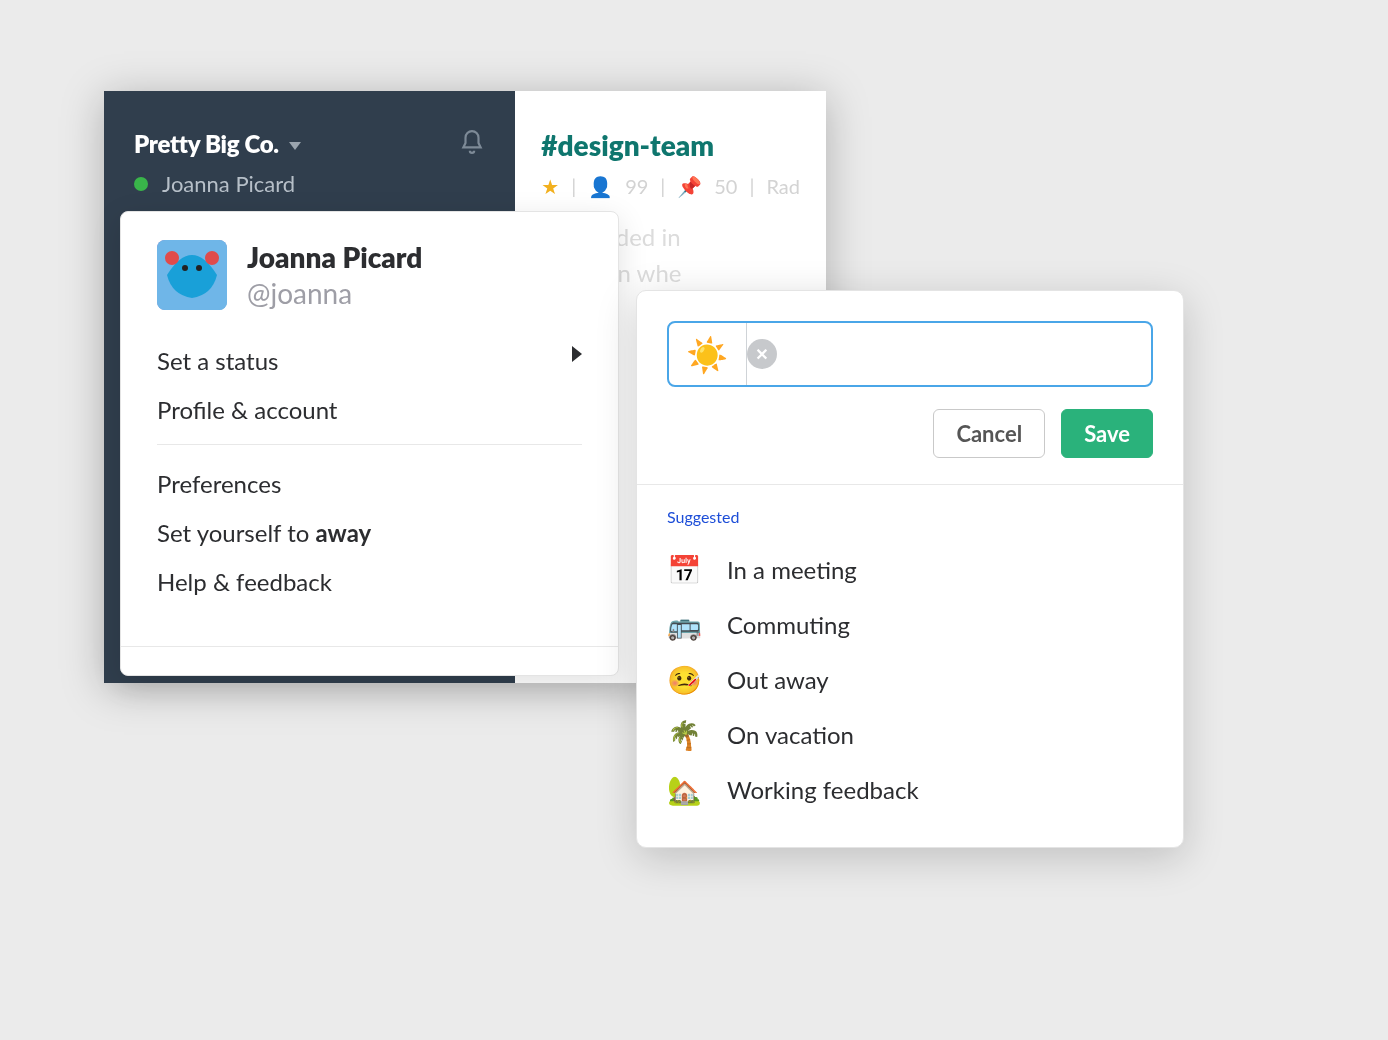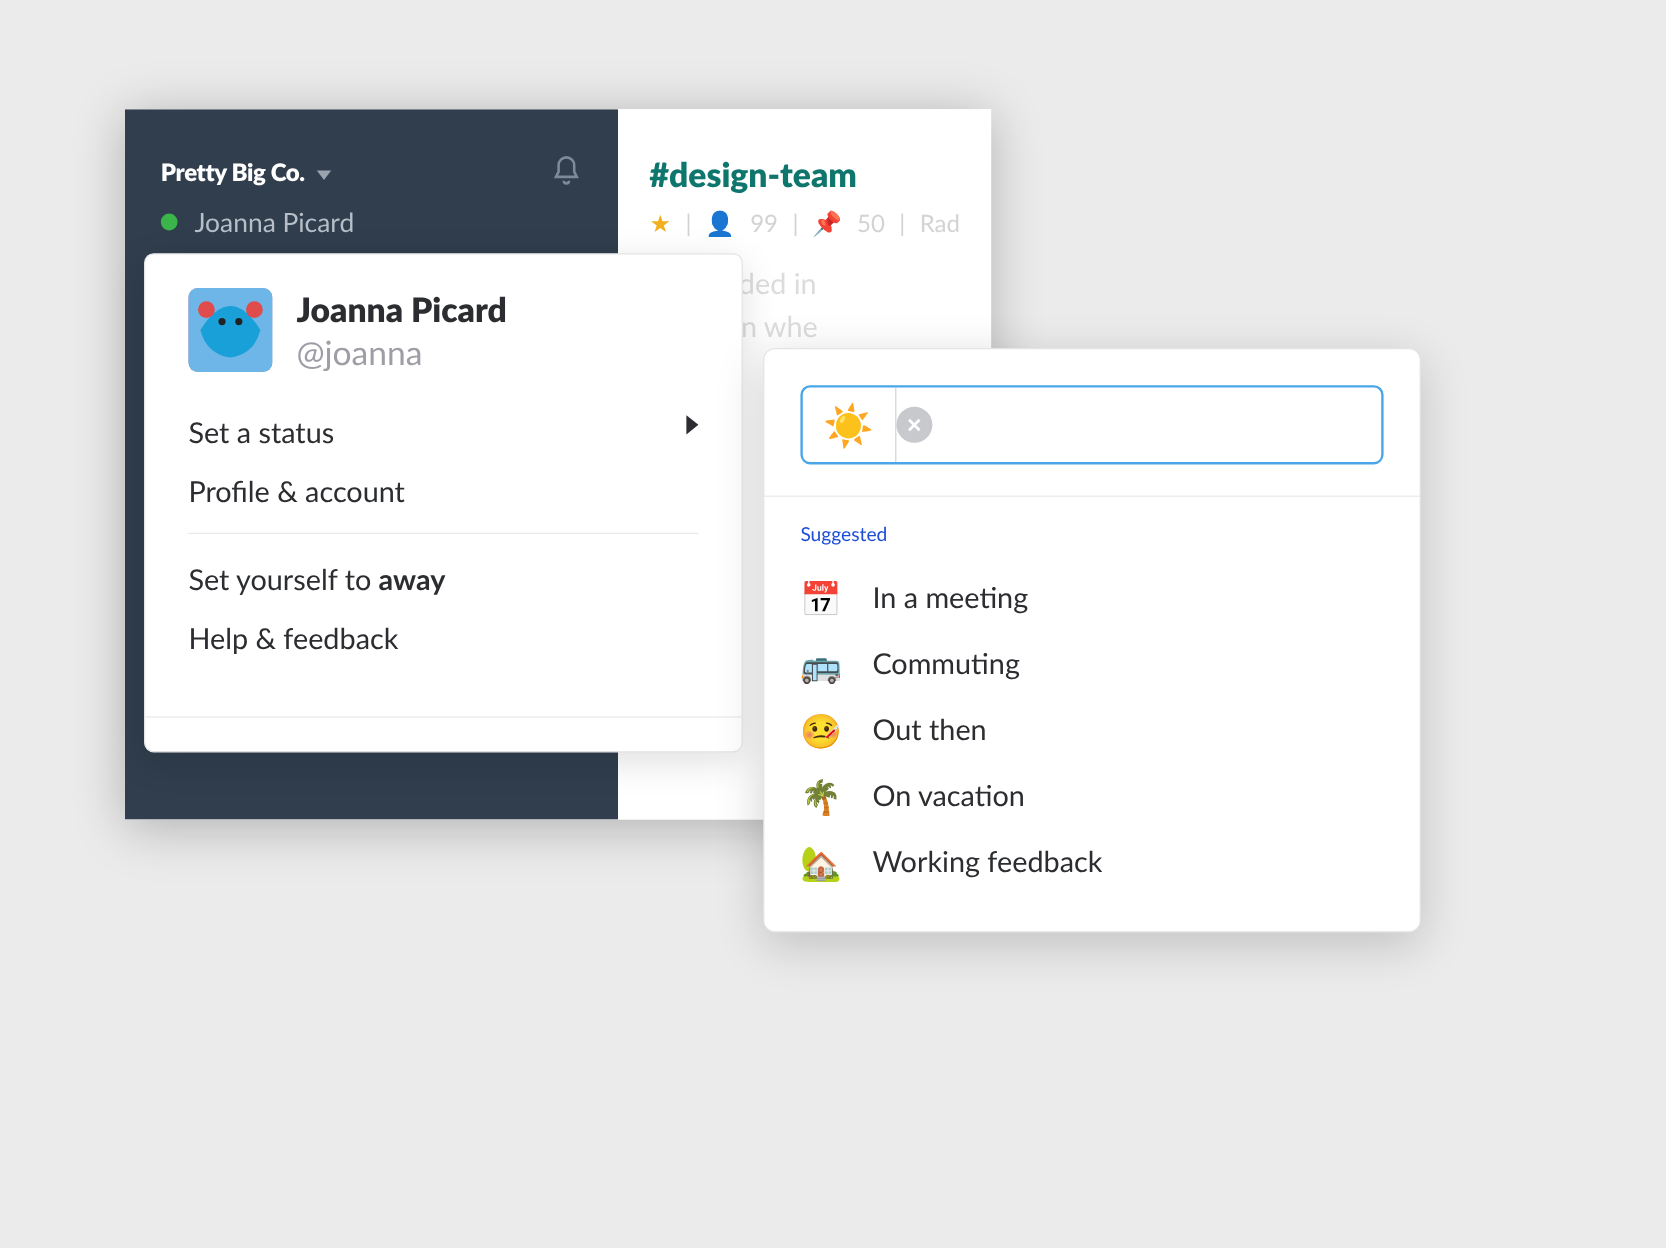--- a/index.html
+++ b/index.html
@@ -33,21 +33,21 @@
     position: relative;
   }
 
   .workspace-row {
     padding: 38px 30px 10px 30px;
     display: flex;
     align-items: center;
     justify-content: space-between;
   }
   .workspace-left { display:flex; align-items:center; gap:10px; }
-  .workspace-name { font-size: 20px; font-weight: 800; letter-spacing: -0.3px; }
+  .workspace-name { font-size: 24px; font-weight: 800; letter-spacing: -0.3px; }
   .chevron-down-icon {
     width: 0; height: 0;
     border-left: 6px solid transparent;
     border-right: 6px solid transparent;
     border-top: 8px solid #9aa4ae;
     margin-top: 4px;
   }
   .bell-icon svg { width: 26px; height: 26px; stroke:#7d8a97; fill:none; stroke-width:2; }
 
   .user-row {
@@ -237,55 +237,62 @@
   <div class="menu-list">
     <div class="menu-item">
       <span>Set a status</span>
       <span class="caret-right"></span>
     </div>
     <div class="menu-item">
       <span>Profile &amp; account</span>
     </div>
     <div class="menu-divider"></div>
     <div class="menu-item">
+      <span>Preferences</span>
+    </div>
+    <div class="menu-item">
       <span><span>Set yourself to </span><span class="away-word">away</span></span>
     </div>
     <div class="menu-item">
       <span>Help &amp; feedback</span>
     </div>
   </div>
   <div class="menu-bottom-border"></div>
   <div class="menu-spacer"></div>
 </div>
 
 <div class="status-popover">
   <div class="status-top">
     <div class="status-input-wrap">
       <div class="emoji-slot">
         <span>☀️</span>
       </div>
       <div class="clear-btn">
         <span>✕</span>
       </div>
     </div>
+    <div class="btn-row">
+      <button class="btn btn-cancel">Cancel</button>
+      <button class="btn btn-save">Save</button>
+    </div>
   </div>
   <div class="popover-divider"></div>
   <div class="suggested">
     <div class="suggested-label">Suggested</div>
     <div class="suggested-item">
       <span class="sug-emoji">📅</span>
       <span>In a meeting</span>
     </div>
     <div class="suggested-item">
       <span class="sug-emoji">🚌</span>
       <span>Commuting</span>
     </div>
     <div class="suggested-item">
       <span class="sug-emoji">🤒</span>
-      <span>Out then</span>
+      <span>Out away</span>
     </div>
     <div class="suggested-item">
       <span class="sug-emoji">🌴</span>
       <span>On vacation</span>
     </div>
     <div class="suggested-item">
       <span class="sug-emoji">🏡</span>
       <span>Working feedback</span>
     </div>
   </div>

